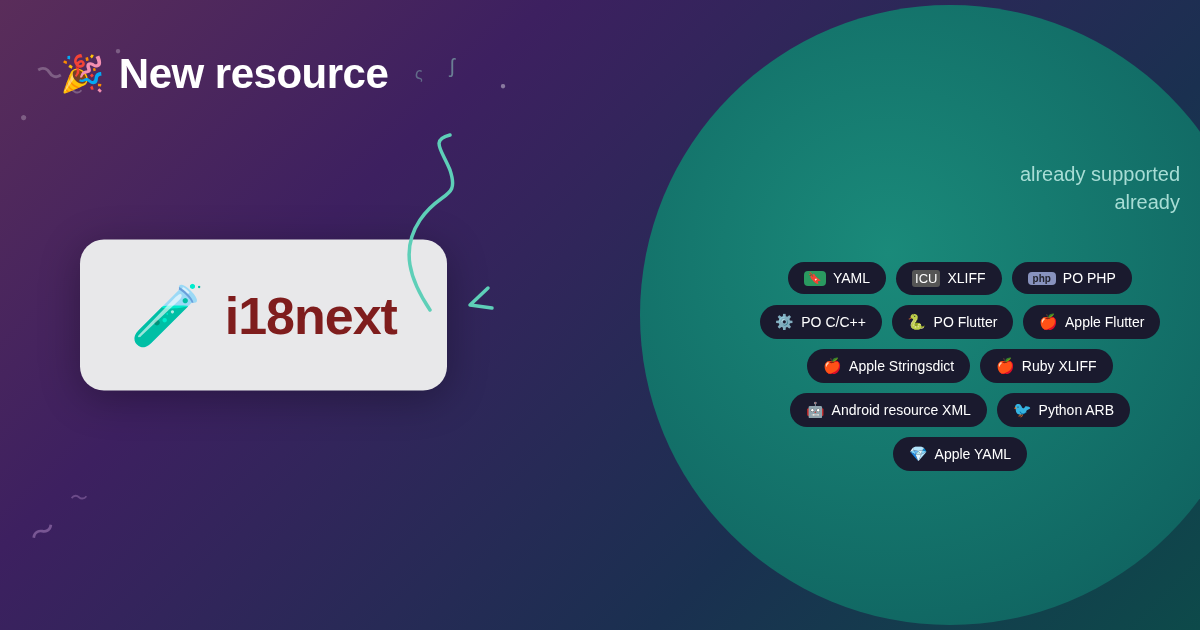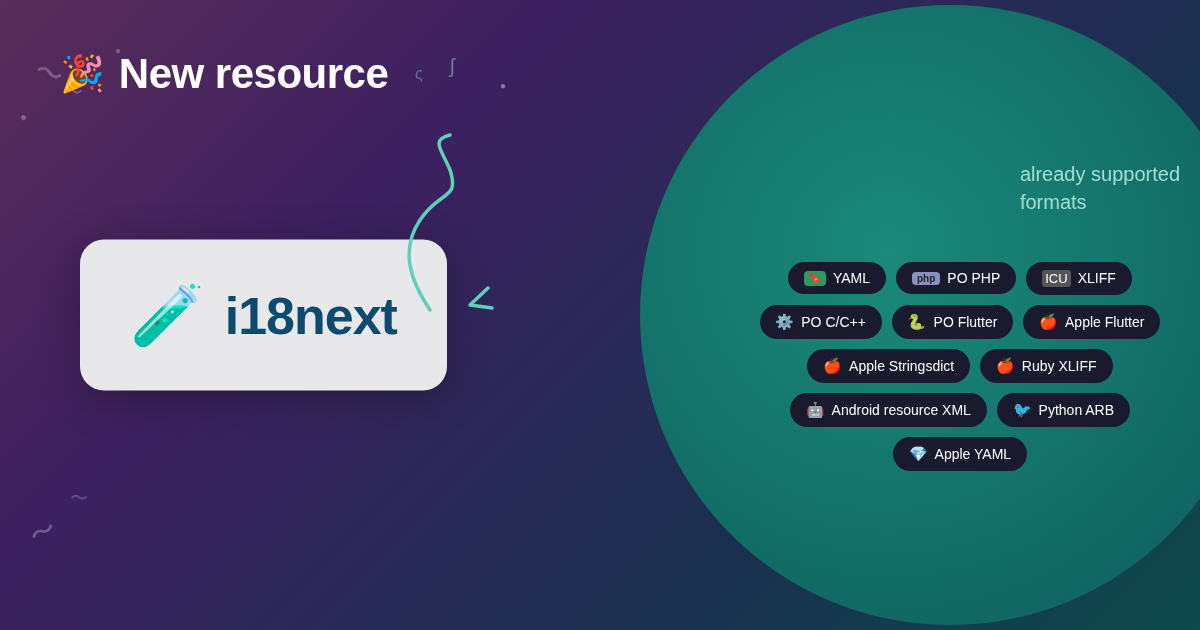--- a/index.html
+++ b/index.html
@@ -51,21 +51,21 @@
       background: #e8e8ea;
       border-radius: 24px;
       padding: 40px 50px;
       display: flex;
       align-items: center;
       gap: 20px;
       box-shadow: 0 8px 40px rgba(0,0,0,0.3);
     }
 
     .brand-name {
-      color: #0c4a6e;
+      color: #7f1d1d;
       font-size: 52px;
       font-weight: 700;
       letter-spacing: -1px;
     }
 
     
     .teal-circle {
       position: absolute;
       right: -60px;
       top: 50%;
@@ -78,21 +78,21 @@
       flex-direction: column;
       align-items: center;
       justify-content: center;
       padding: 20px 40px 20px 60px;
     }
 
     .already-label {
       color: #a8ddd5;
       font-size: 20px;
       font-weight: 400;
-      text-align: left;
+      text-align: right;
       line-height: 1.4;
       margin-bottom: 46px;
       align-self: flex-end;
       margin-right: 40px;
     }
 
     
     .badges-container {
       display: flex;
       flex-direction: column;
@@ -156,38 +156,38 @@
 
 <svg class="arrow-svg" viewBox="0 0 180 200" fill="none" xmlns="http://www.w3.org/2000/svg">
   <path d="M 60 180 C 40 150, 30 120, 50 90 C 70 60, 90 70, 80 40 C 72 20, 60 10, 80 5" stroke="#5ecfb8" stroke-width="3.5" fill="none" stroke-linecap="round"></path>
 
   <path d="M 118 158 L 100 175 L 122 178" stroke="#5ecfb8" stroke-width="3.5" fill="none" stroke-linecap="round" stroke-linejoin="round"></path>
 </svg>
 
 <div class="teal-circle">
   <div class="already-label">
     <span>already supported</span><br>
-    <span>formats</span>
+    <span>already</span>
   </div>
 
   <div class="badges-container">
 
     <div class="badge-row">
       <div class="badge">
         <span style="background:#2a9a60;border-radius:4px;padding:1px 4px;font-size:11px;font-weight:700;">🔖</span>
         <span>YAML</span>
       </div>
       <div class="badge">
+        <span style="font-size:13px;background:#555;border-radius:3px;padding:1px 3px;">ICU</span>
+        <span>XLIFF</span>
+      </div>
+      <div class="badge">
         <span style="background:#8892be;border-radius:4px;padding:1px 5px;font-size:10px;font-weight:700;color:#23232e;">php</span>
         <span>PO PHP</span>
       </div>
-      <div class="badge">
-        <span style="font-size:13px;background:#555;border-radius:3px;padding:1px 3px;">ICU</span>
-        <span>XLIFF</span>
-      </div>
     </div>
 
     <div class="badge-row">
       <div class="badge">
         <span style="font-size:15px;">⚙️</span>
         <span>PO C/C++</span>
       </div>
       <div class="badge">
         <span style="font-size:15px;">🐍</span>
         <span>PO Flutter</span>

